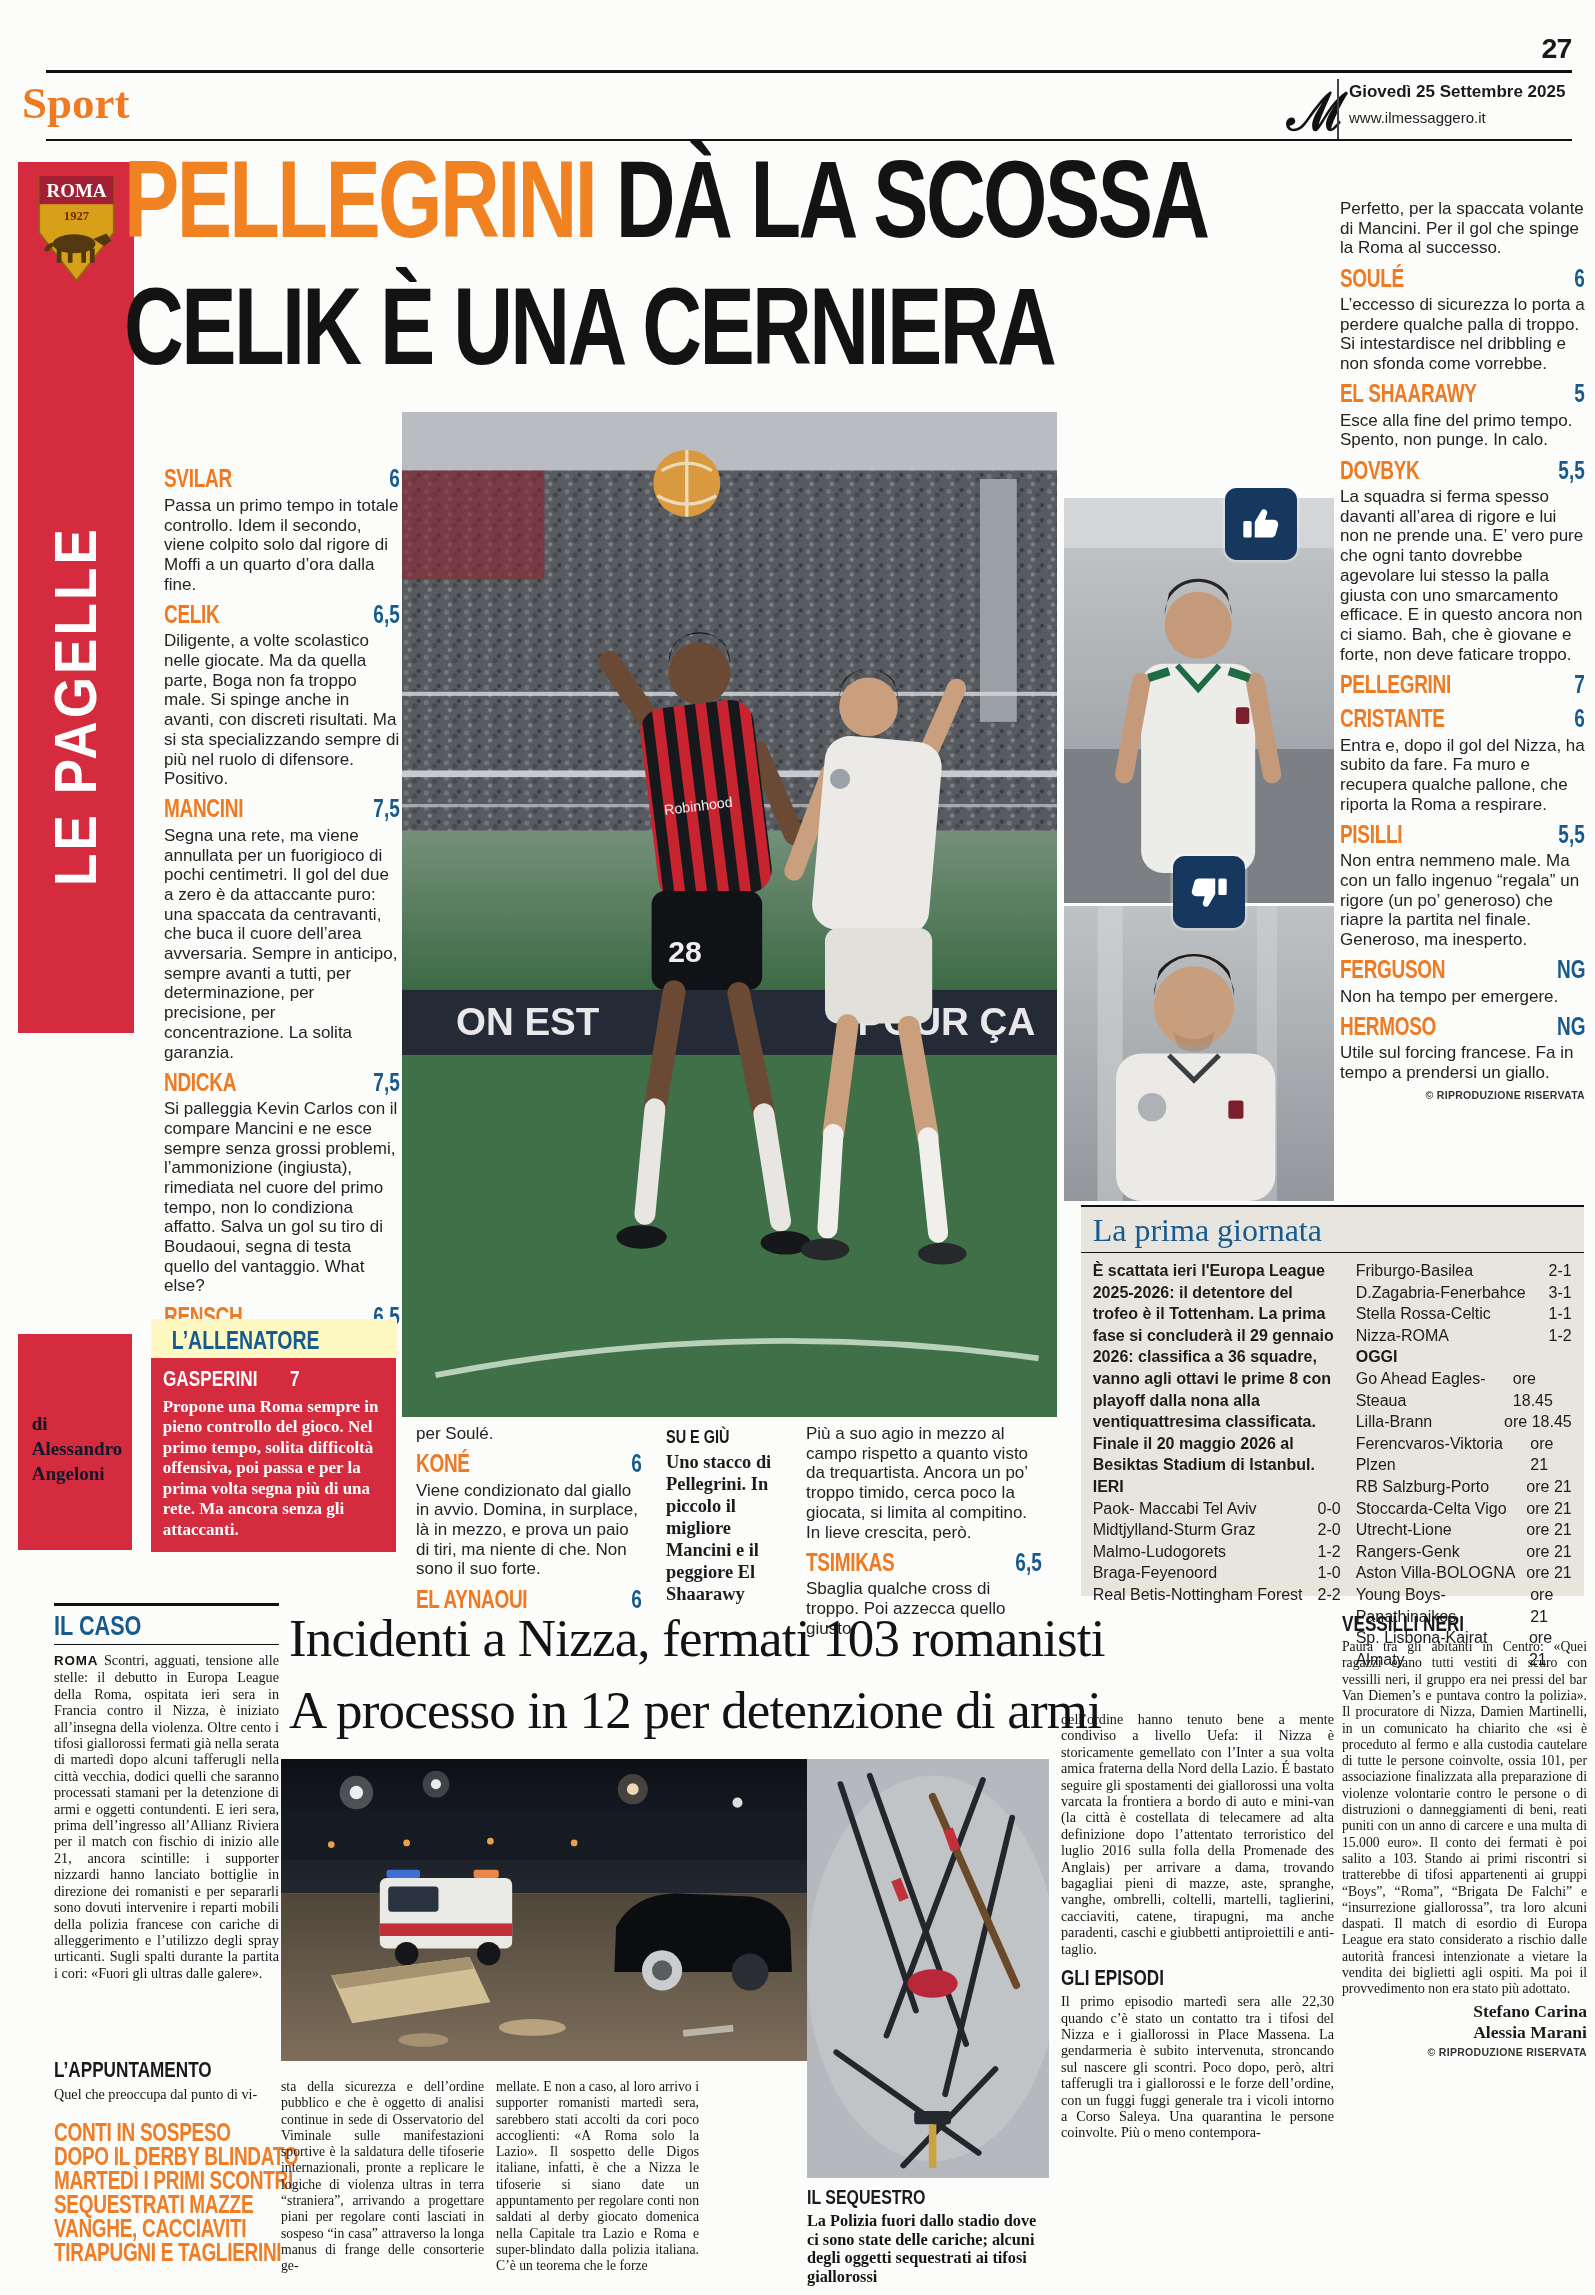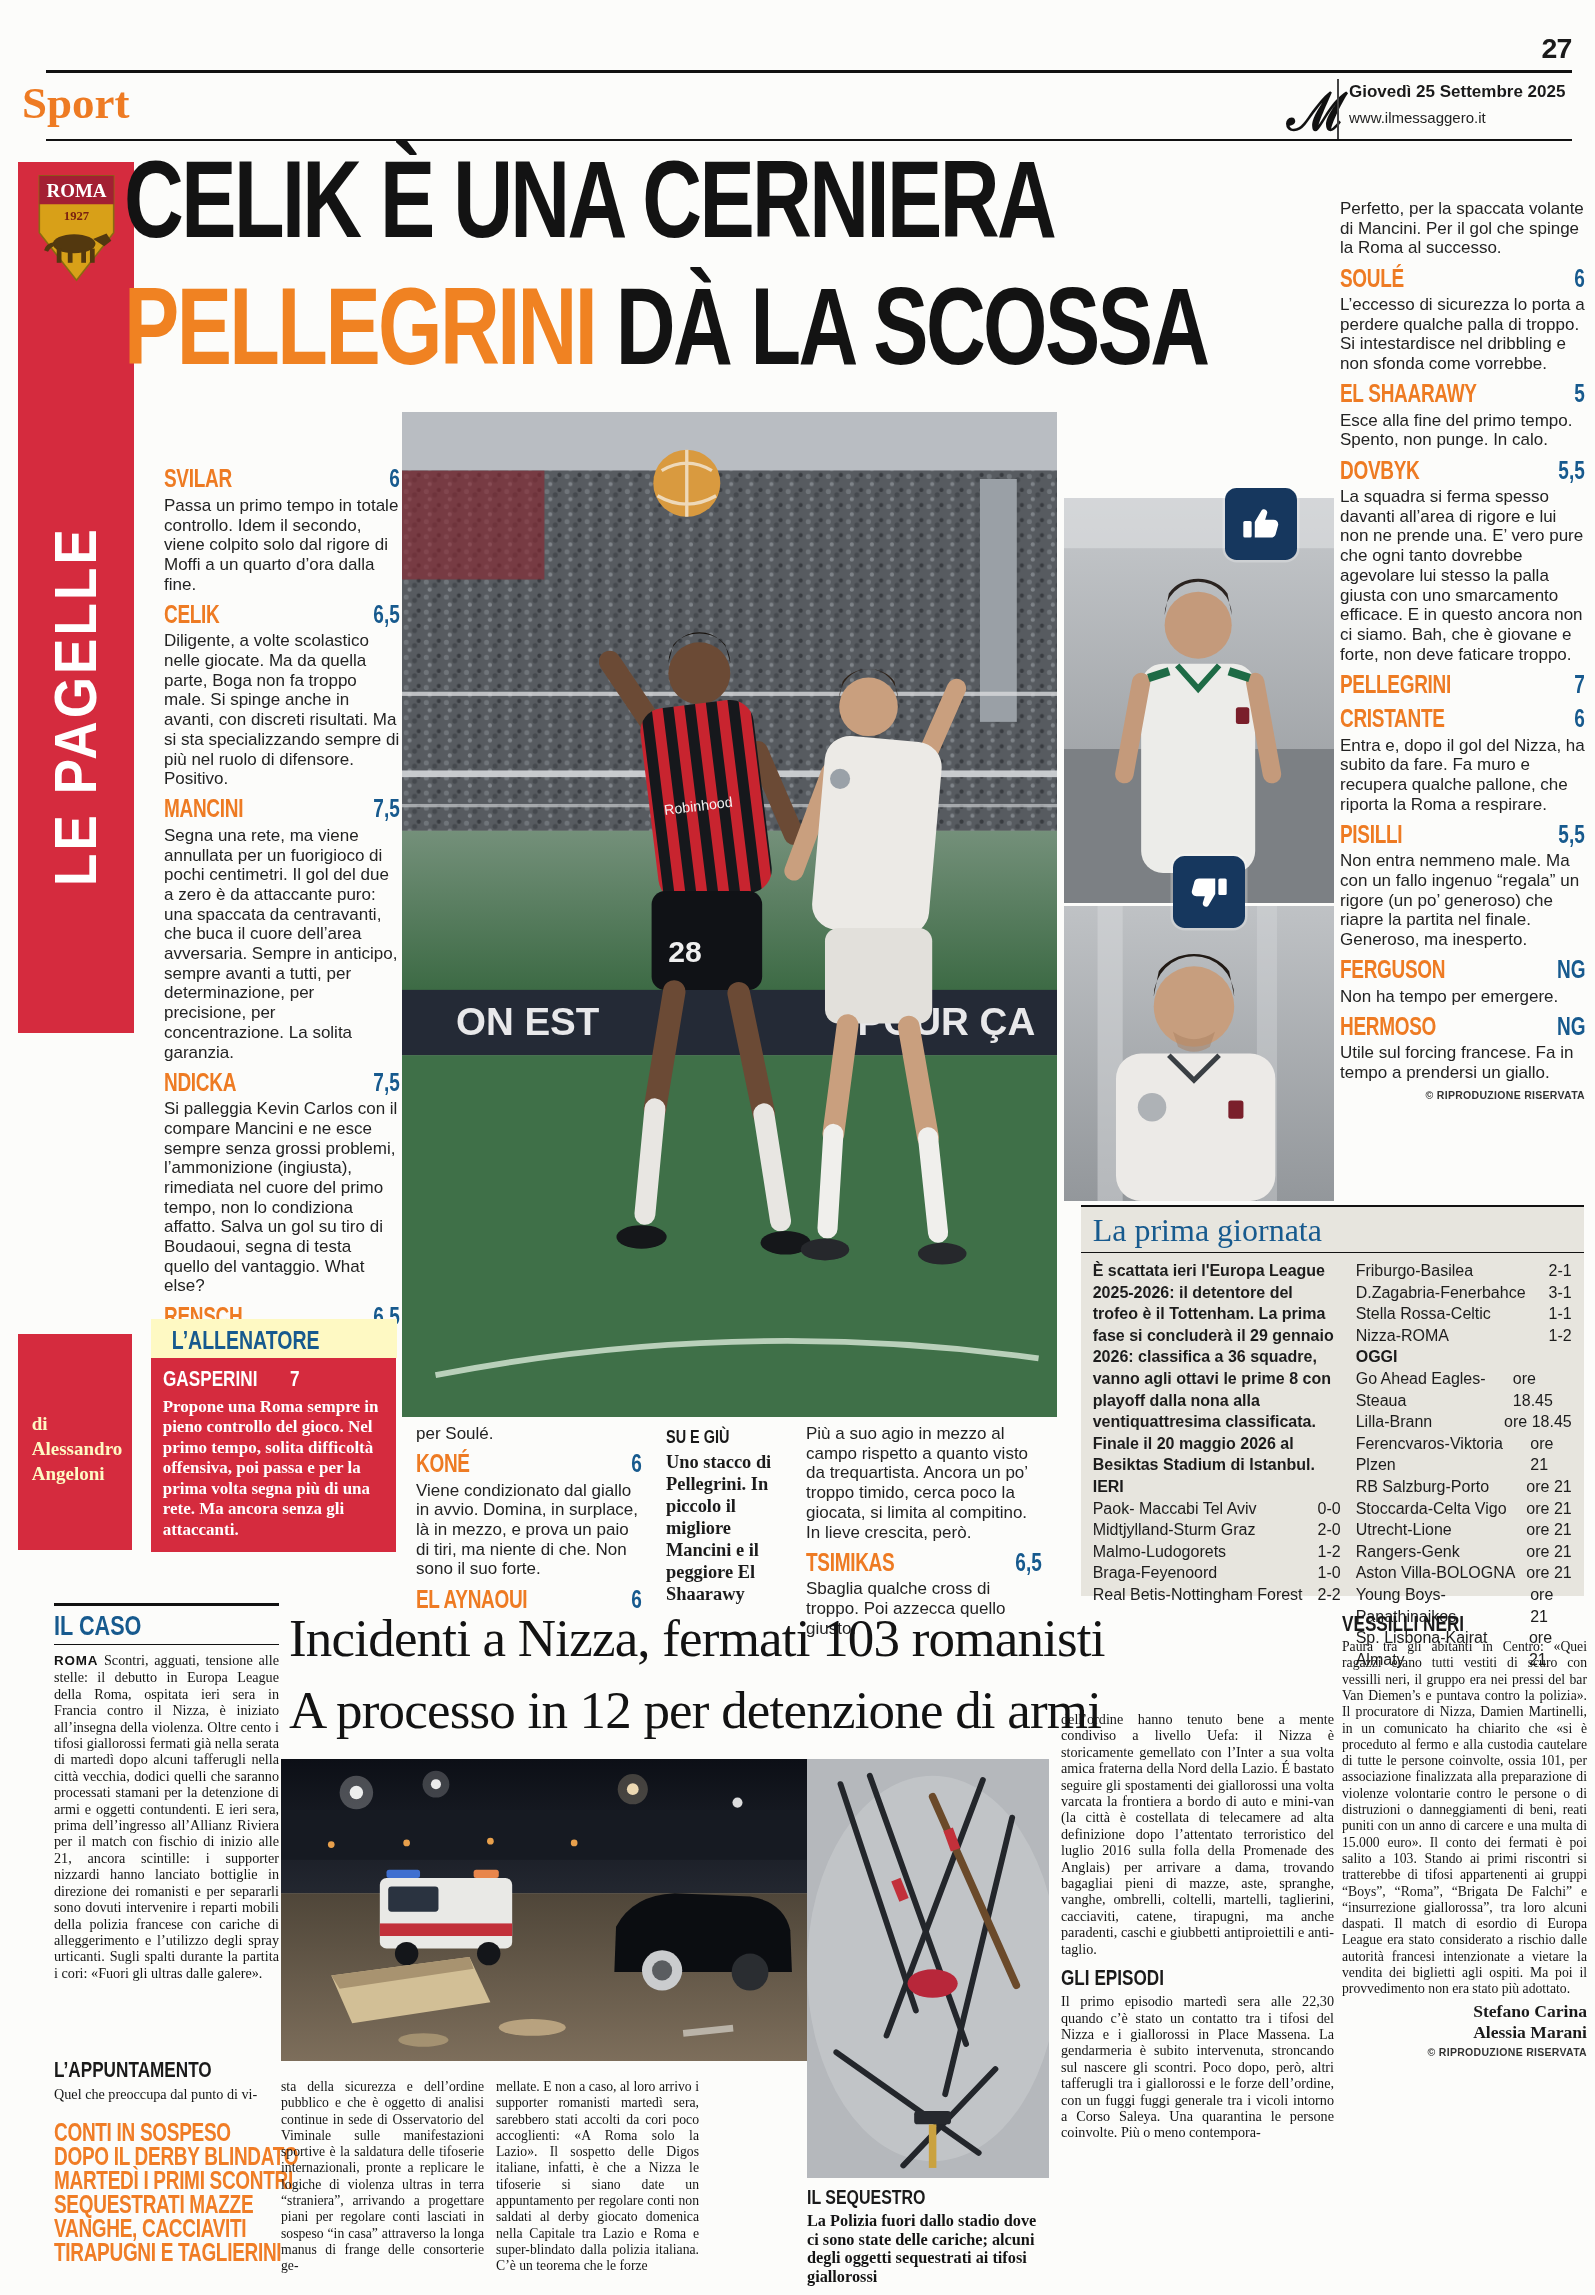--- a/index.html
+++ b/index.html
@@ -66,22 +66,22 @@
           <path d="M26 90 q-10 2 -12 10 l5 2 q4 -7 10 -8 z"></path>
         </g>
       </svg>
     </div>
     <div style="position:absolute;left:0;top:226px;width:116px;height:637px;display:flex;align-items:center;justify-content:center">
       <span style="writing-mode:vertical-rl;transform:rotate(180deg) scale(1,.9);color:#fff;font-weight:700;font-size:59px;letter-spacing:3.4px">LE PAGELLE</span>
     </div>
   </div>
 
   <div class="abs" style="left:124px;top:136px;width:1223px">
+    <div class="hl"><span class="cond"><span style="color:#f08222">PELLEGRINI</span><span> DÀ LA SCOSSA</span></span></div>
     <div class="hl"><span class="cond">CELIK È UNA CERNIERA</span></div>
-    <div class="hl"><span class="cond"><span style="color:#f08222">PELLEGRINI</span><span> DÀ LA SCOSSA</span></span></div>
   </div>
 
   <div class="rcol" style="left:164px;top:459px;width:236px">
     <div>
       <div class="rhead">
           <span class="cond rname">SVILAR</span>
           <span class="condR rscore">6</span>
         </div>
       <p class="rbody">Passa un primo tempo in totale controllo. Idem il secondo, viene colpito solo dal rigore di Moffi a un quarto d’ora dalla fine.</p>
     </div>
@@ -237,21 +237,21 @@
   </div>
   <div class="badge" style="left:1173px;top:856px">
     <svg width="52" height="52" viewBox="0 0 100 100">
       <g transform="rotate(180 50 50)">
         <rect x="16" y="44" width="16" height="32" rx="3" fill="#fff"></rect>
         <path d="M38 76 V46 l13-22 c3-5 12-2 11 5 l-4 13 h16 c6 0 10 5 9 10 l-5 18 c-1 4-5 6-9 6 z" fill="#fff"></path>
       </g>
     </svg>
   </div>
 
-  <div class="abs" style="left:18.4px;top:1334px;width:114px;height:216px;background:#d52b3e;color:#fef9c3;padding:77px 0 0 13.4px">
+  <div class="abs" style="left:18.4px;top:1334px;width:114px;height:216px;background:#d52b3e;color:#0f172a;padding:77px 0 0 13.4px">
     <div class="serif" style="font-weight:700;font-size:19px;line-height:25px">
       <div>di</div>
       <div>Alessandro</div>
       <div>Angeloni</div>
     </div>
   </div>
   <div class="abs" style="left:151px;top:1319px;width:246px;height:39px;background:#fef9c3;text-align:left;padding-top:6.7px">
     <span class="condC" style="font-weight:700;font-size:25px;color:#175a8e">L’ALLENATORE</span>
   </div>
   <div class="abs" style="left:151px;top:1358px;width:245px;height:194px;background:#d52b3e;color:#fff;padding:6.7px 11.7px">

